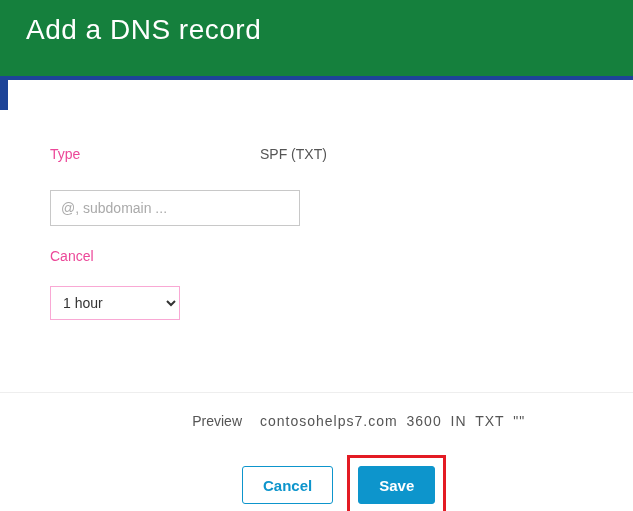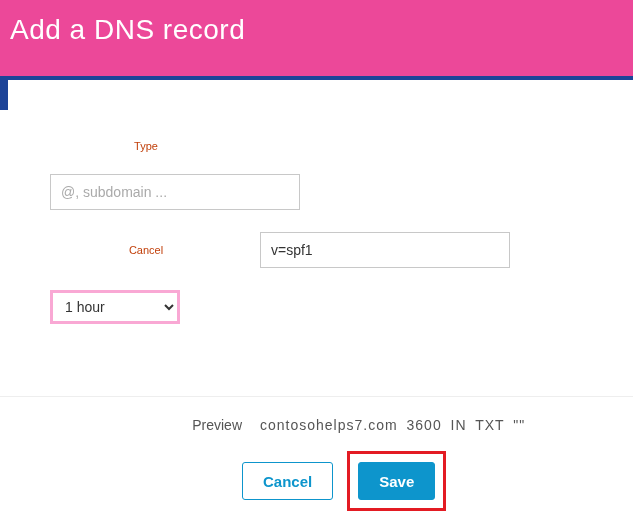--- a/index.html
+++ b/index.html
@@ -4,23 +4,23 @@
   <style>
     * { box-sizing: border-box; margin: 0; padding: 0; }
     body {
       font-family: -apple-system, BlinkMacSystemFont, "Segoe UI", Helvetica, Arial, sans-serif;
       width: 633px;
       height: 511px;
       background: #fff;
       color: #333;
     }
     .header {
-      background: #ec4899;
+      background: #15803d;
       color: #fff;
-      padding: 14px 10px 30px 10px;
+      padding: 14px 10px 30px 26px;
       border-bottom: 4px solid #1d4498;
     }
     .header h1 {
       font-size: 28px;
       font-weight: 400;
       letter-spacing: 0.5px;
     }
     .tab-indicator {
       width: 8px;
       height: 30px;
@@ -31,24 +31,24 @@
     .form-area {
       padding: 30px 50px 10px 50px;
     }
     .form-row {
       display: flex;
       align-items: center;
       margin-bottom: 22px;
     }
     .form-label {
       width: 210px;
-      text-align: center;
+      text-align: left;
       padding-right: 18px;
-      font-size: 11px;
-      color: #c2410c;
+      font-size: 14px;
+      color: #ec4899;
     }
     .form-label.ttl {
       text-decoration: underline dotted;
       text-underline-offset: 3px;
     }
     .form-control {
       flex: 0 0 250px;
     }
     .static-value {
       font-size: 14px;
@@ -64,34 +64,34 @@
       color: #333;
       background: #fff;
     }
     input[type="text"]::placeholder {
       color: #aaa;
     }
     select {
       width: 130px;
       height: 34px;
       padding: 4px 8px;
-      border: 3px solid #f9a8d4;
+      border: 1px solid #f9a8d4;
       font-size: 14px;
       color: #333;
       background: #fff;
     }
     .preview-area {
       border-top: 1px solid #eee;
       margin-top: 40px;
       padding: 20px 50px;
     }
     .preview-row {
       display: flex;
       align-items: flex-end;
-      margin-bottom: 18px;
+      margin-bottom: 26px;
     }
     .preview-label {
       width: 210px;
       text-align: right;
       padding-right: 18px;
       font-size: 14px;
       color: #555;
     }
     .preview-value {
       font-size: 14px;
@@ -137,33 +137,33 @@
 
 <div class="header">
   <h1>Add a DNS record</h1>
 </div>
 <div class="tab-indicator"></div>
 
 <div class="form-area">
 
   <div class="form-row">
     <div class="form-label">Type</div>
+    <div class="form-control">
+      <div class="static-value">SPF (TXT)</div>
+    </div>
   </div>
 
   <div class="form-row">
     <div class="form-control">
       <input type="text" placeholder="@, subdomain ..." style="">
     </div>
   </div>
 
   <div class="form-row">
     <div class="form-label">Cancel</div>
-    <div class="form-control">
-      <input type="text" value="v=spf1" style="">
-    </div>
   </div>
 
   <div class="form-row">
     <div class="form-control">
       <select>
         <option>1 hour</option>
       </select>
     </div>
   </div>
 

